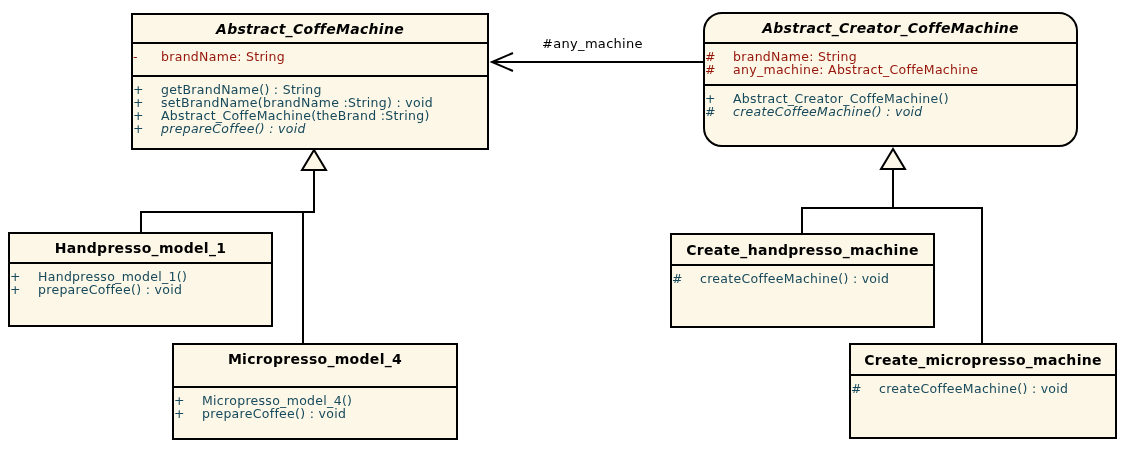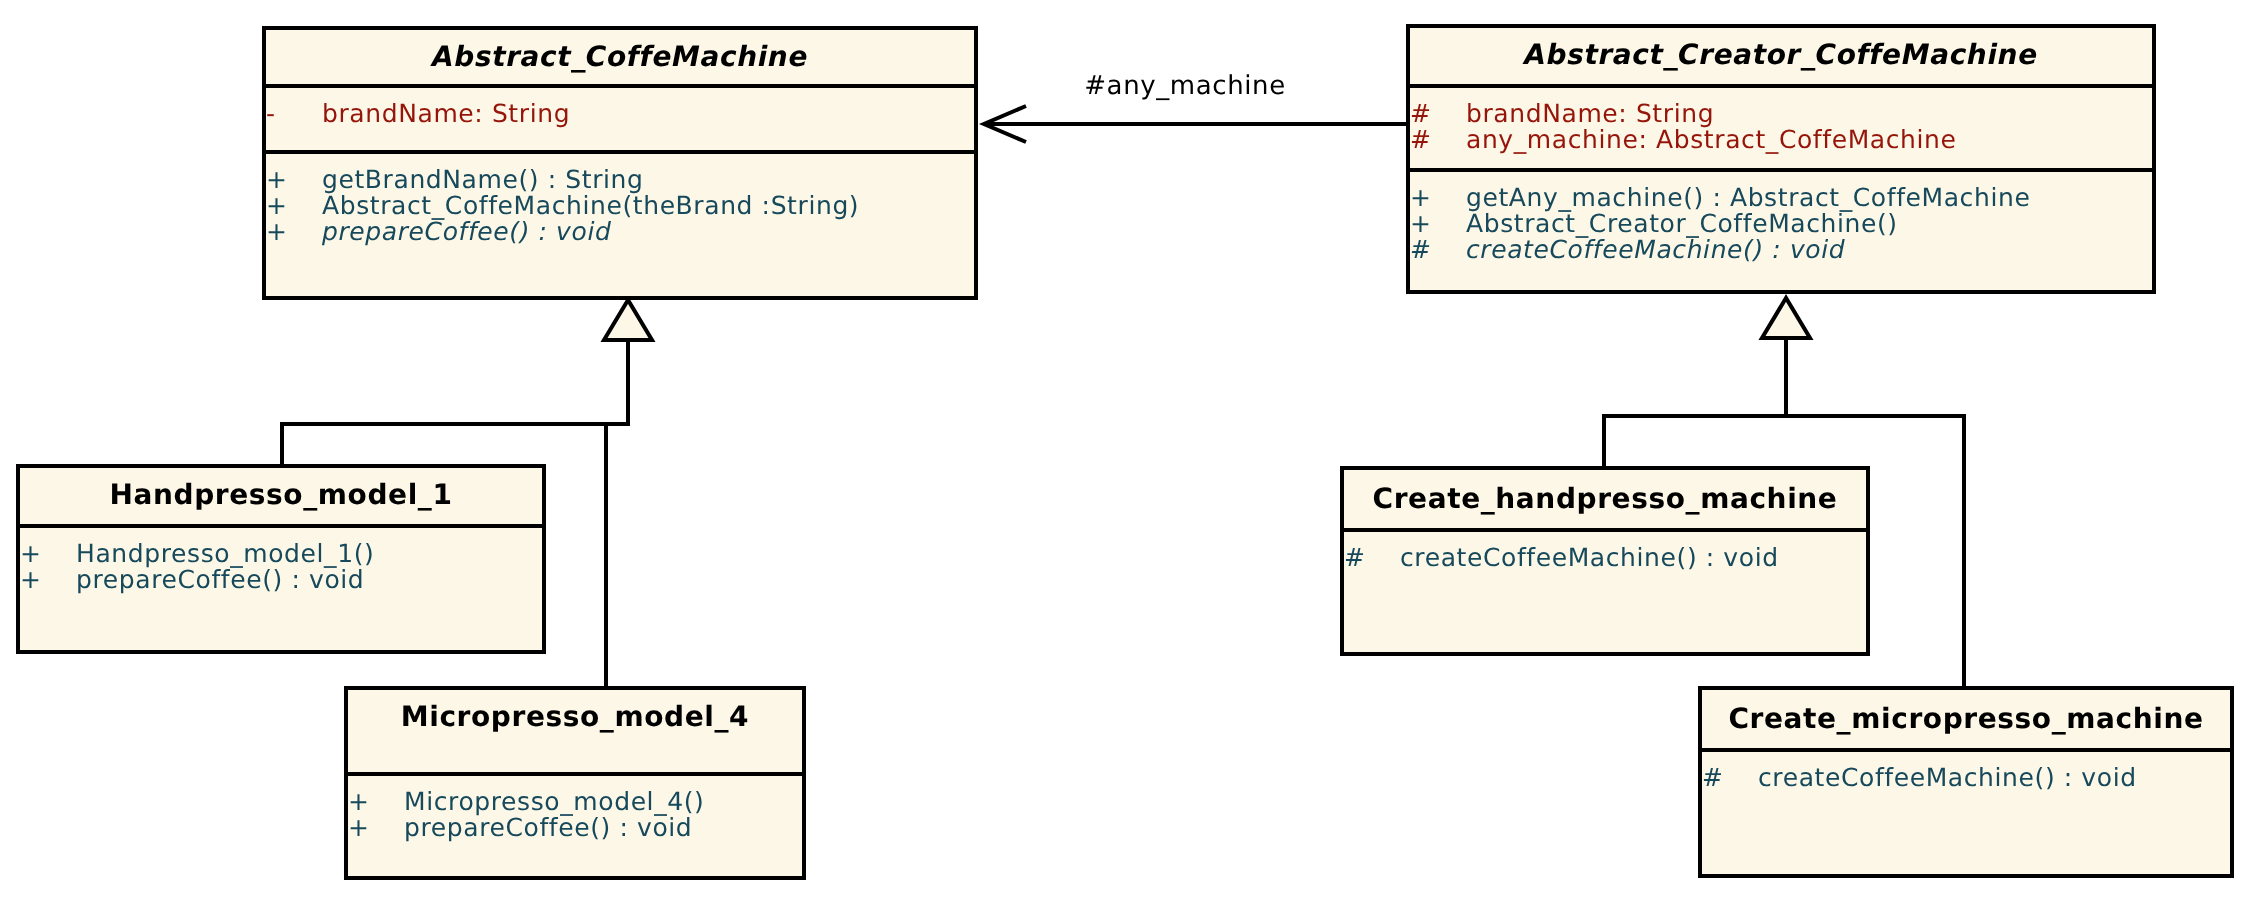--- a/index.html
+++ b/index.html
@@ -65,51 +65,51 @@
 
   <div class="uml-class" style="left:131px;top:13px;width:358px;height:137px;">
     <div class="comp title-comp" style="height:27px;">
       <span class="title-text it">Abstract_CoffeMachine</span>
     </div>
     <div class="comp body-comp" style="height:33px;">
       <div class="row attr-row"><span class="vis">-</span><span>brandName: String</span></div>
     </div>
     <div class="comp body-comp" style="flex:1;">
       <div class="row method-row"><span class="vis">+</span><span>getBrandName() : String</span></div>
+      <div class="row method-row"><span class="vis">+</span><span>setBrandName(brandName :String) : void</span></div>
       <div class="row method-row"><span class="vis">+</span><span>Abstract_CoffeMachine(theBrand :String)</span></div>
       <div class="row method-row abs-m"><span class="vis">+</span><span>prepareCoffee() : void</span></div>
     </div>
   </div>
 
-  <div class="uml-class" style="left:703px;top:12px;width:375px;height:135px;">
+  <div class="uml-class" style="left:703px;top:12px;width:375px;height:135px;border-radius:19px;">
     <div class="comp title-comp" style="height:28px;">
       <span class="title-text it">Abstract_Creator_CoffeMachine</span>
     </div>
     <div class="comp body-comp" style="height:42px;">
       <div class="row attr-row"><span class="vis">#</span><span>brandName: String</span></div>
       <div class="row attr-row"><span class="vis">#</span><span>any_machine: Abstract_CoffeMachine</span></div>
     </div>
     <div class="comp body-comp" style="flex:1;">
-      <div class="row method-row"><span class="vis">+</span><span>getAny_machine() : Abstract_CoffeMachine</span></div>
       <div class="row method-row"><span class="vis">+</span><span>Abstract_Creator_CoffeMachine()</span></div>
       <div class="row method-row abs-m"><span class="vis">#</span><span>createCoffeeMachine() : void</span></div>
     </div>
   </div>
 
   <div class="uml-class" style="left:8px;top:232px;width:265px;height:95px;">
     <div class="comp title-comp" style="height:28px;">
       <span class="title-text">Handpresso_model_1</span>
     </div>
     <div class="comp body-comp" style="flex:1;">
       <div class="row method-row"><span class="vis">+</span><span>Handpresso_model_1()</span></div>
       <div class="row method-row"><span class="vis">+</span><span>prepareCoffee() : void</span></div>
     </div>
   </div>
 
-  <div class="uml-class" style="left:172px;top:343px;width:231px;height:97px;">
+  <div class="uml-class" style="left:172px;top:343px;width:286px;height:97px;">
     <div class="comp title-comp" style="height:28px;">
       <span class="title-text">Micropresso_model_4</span>
     </div>
     <div class="comp body-comp" style="flex:1;margin-top:13px;">
       <div class="row method-row"><span class="vis">+</span><span>Micropresso_model_4()</span></div>
       <div class="row method-row"><span class="vis">+</span><span>prepareCoffee() : void</span></div>
     </div>
   </div>
 
   <div class="uml-class" style="left:670px;top:233px;width:265px;height:95px;">

